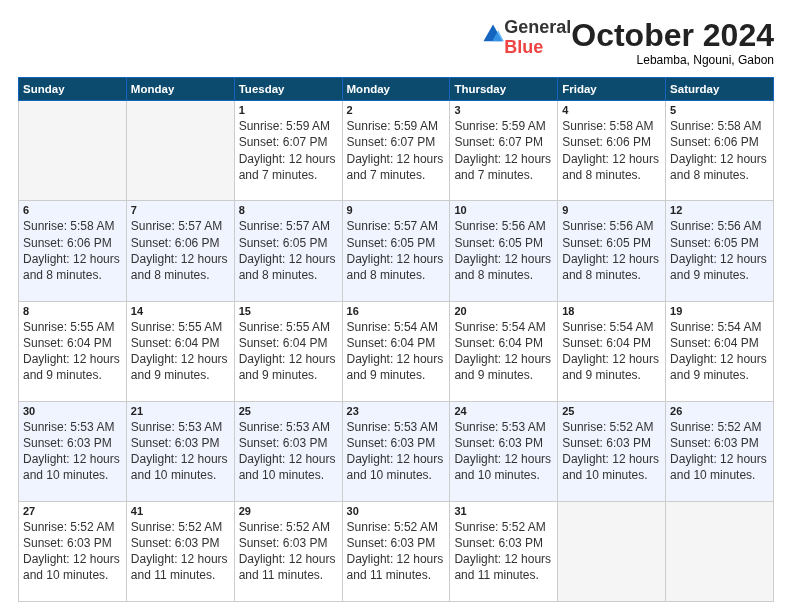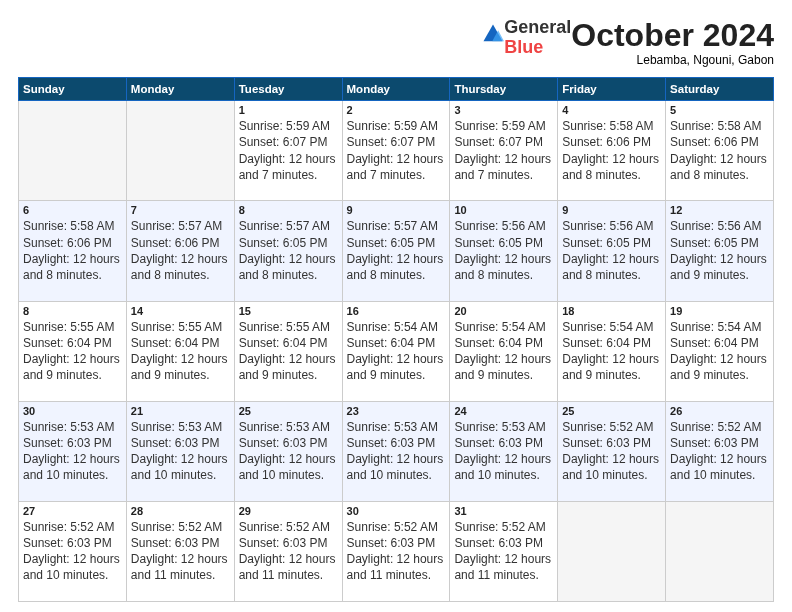--- a/index.html
+++ b/index.html
@@ -245,21 +245,21 @@
             <span class="day-number">26</span>
             <div class="cell-text">Sunrise: 5:52 AM<br>Sunset: 6:03 PM<br>Daylight: 12 hours and 10 minutes.</div>
           </td>
         </tr>
         <tr>
           <td>
             <span class="day-number">27</span>
             <div class="cell-text">Sunrise: 5:52 AM<br>Sunset: 6:03 PM<br>Daylight: 12 hours and 10 minutes.</div>
           </td>
           <td>
-            <span class="day-number">28</span>
+            <span class="day-number">41</span>
             <div class="cell-text">Sunrise: 5:52 AM<br>Sunset: 6:03 PM<br>Daylight: 12 hours and 11 minutes.</div>
           </td>
           <td>
             <span class="day-number">29</span>
             <div class="cell-text">Sunrise: 5:52 AM<br>Sunset: 6:03 PM<br>Daylight: 12 hours and 11 minutes.</div>
           </td>
           <td>
             <span class="day-number">30</span>
             <div class="cell-text">Sunrise: 5:52 AM<br>Sunset: 6:03 PM<br>Daylight: 12 hours and 11 minutes.</div>
           </td>

